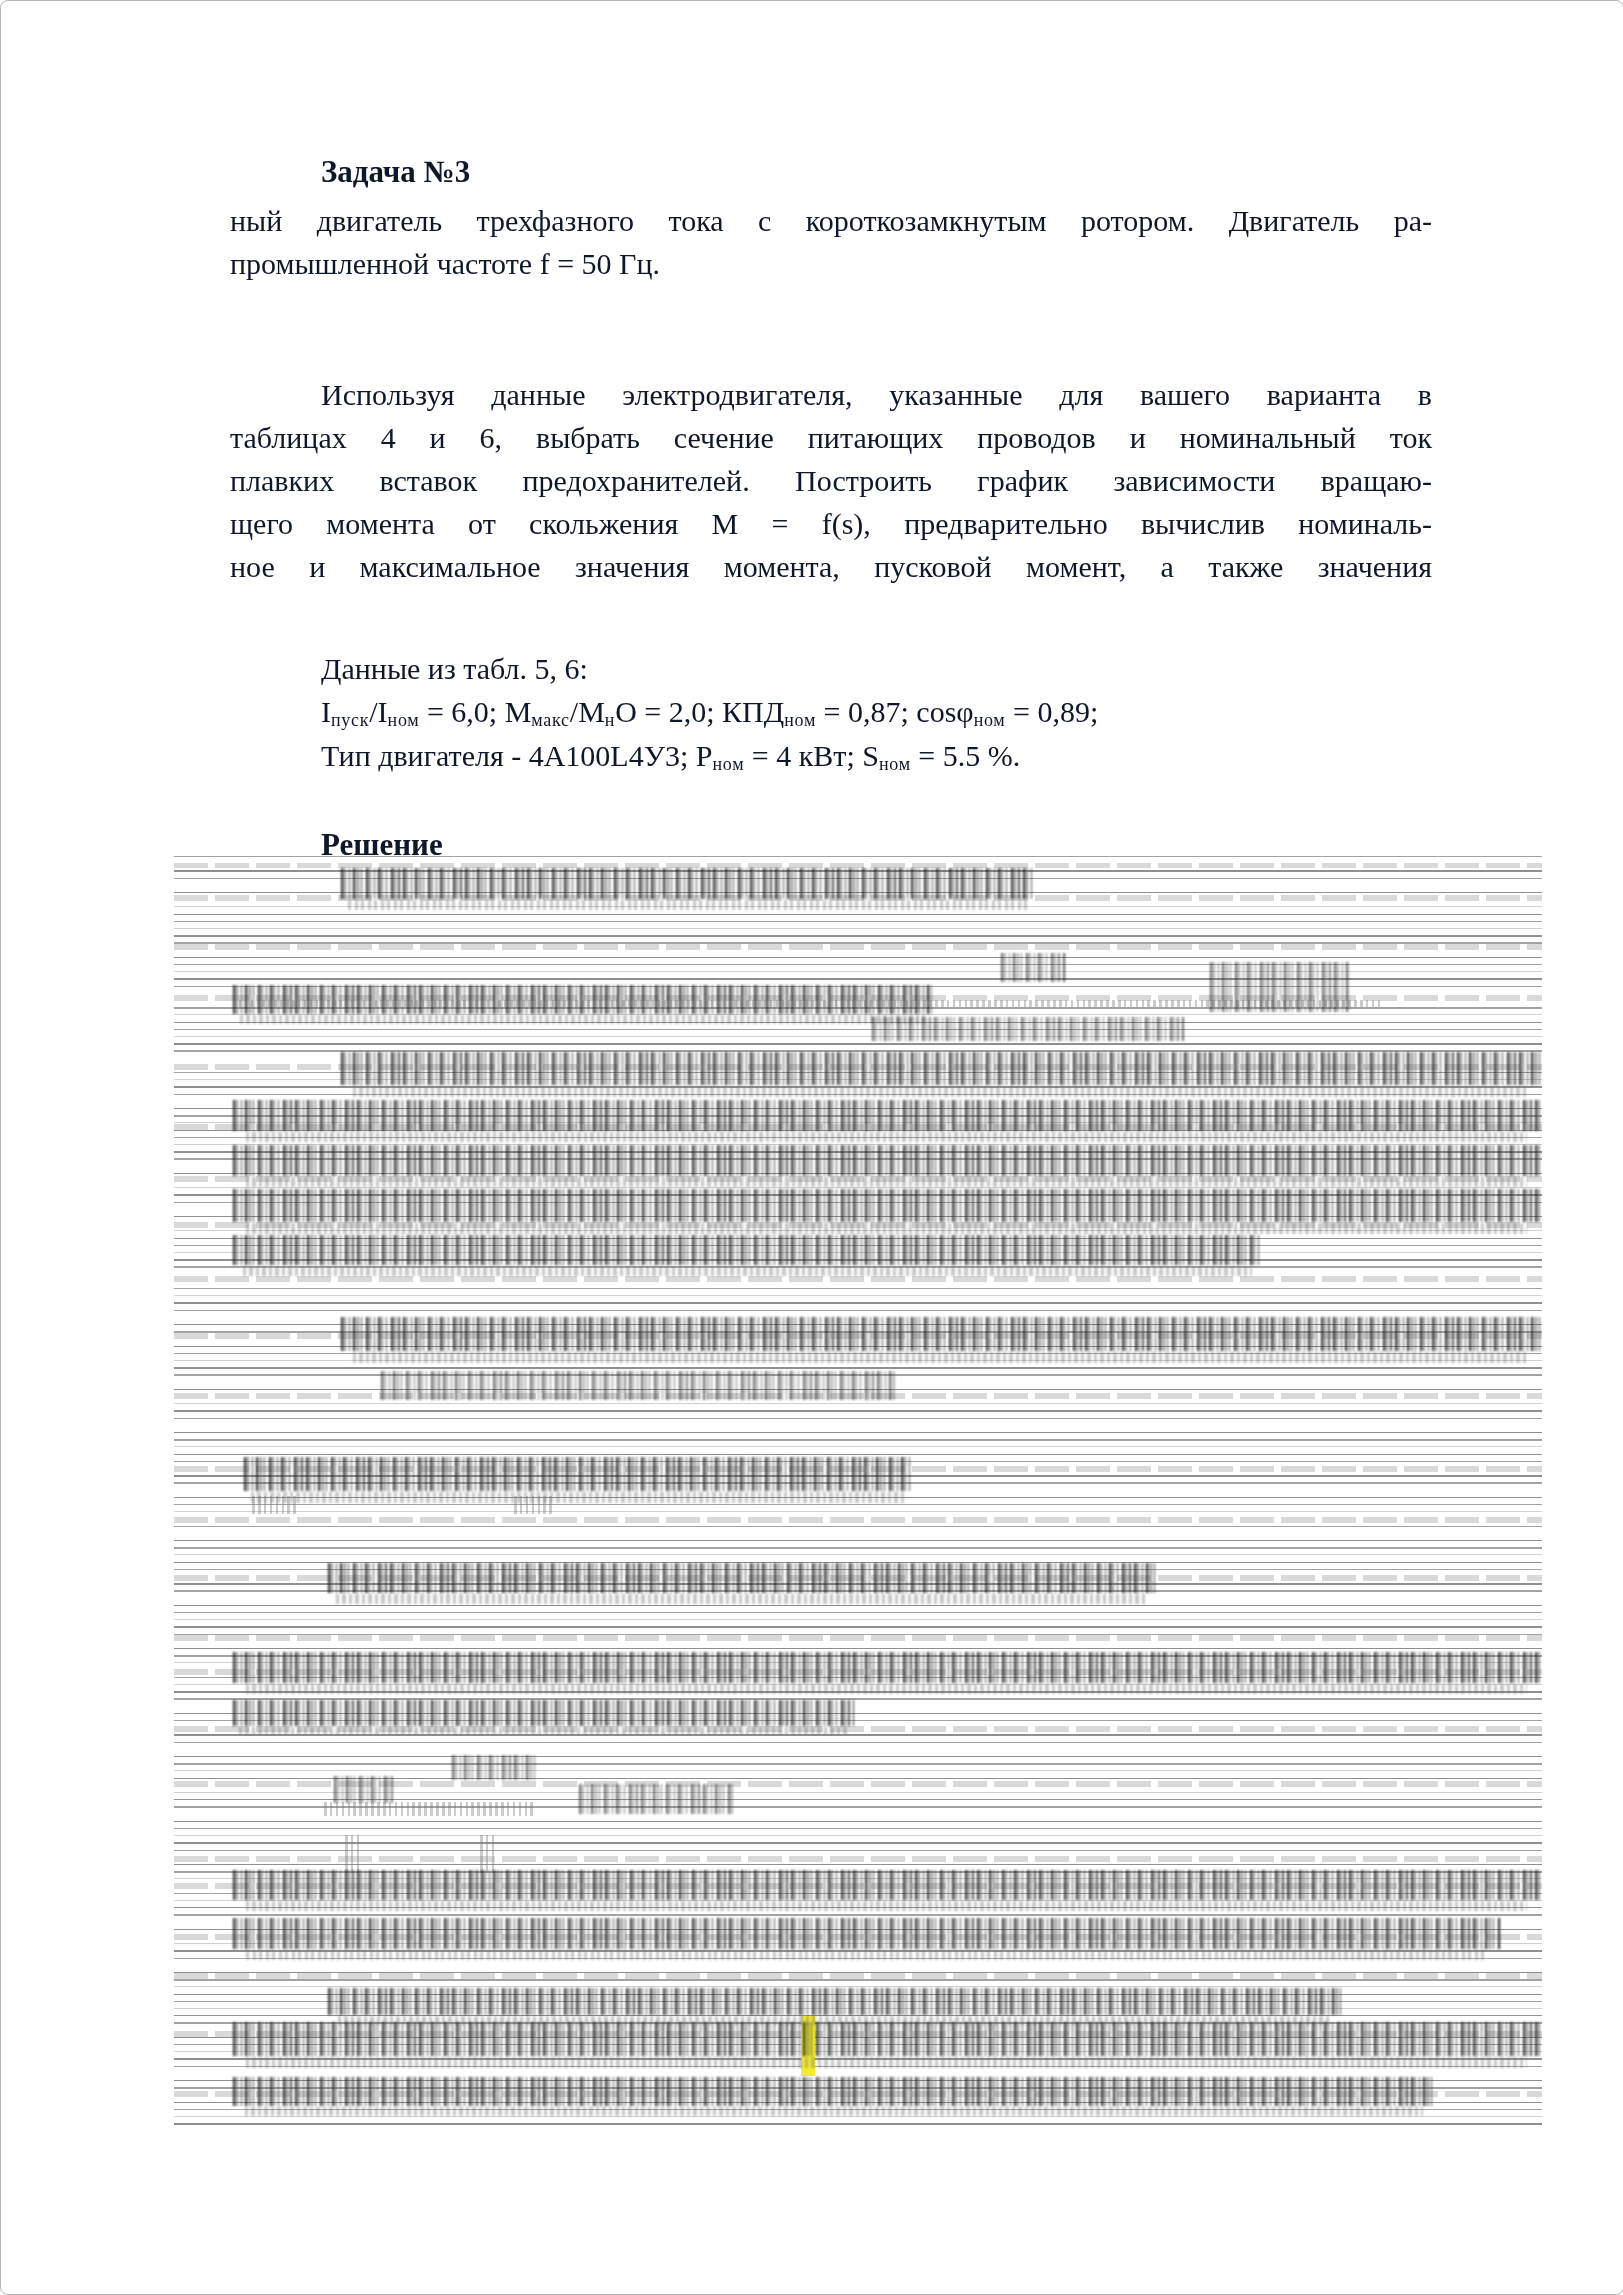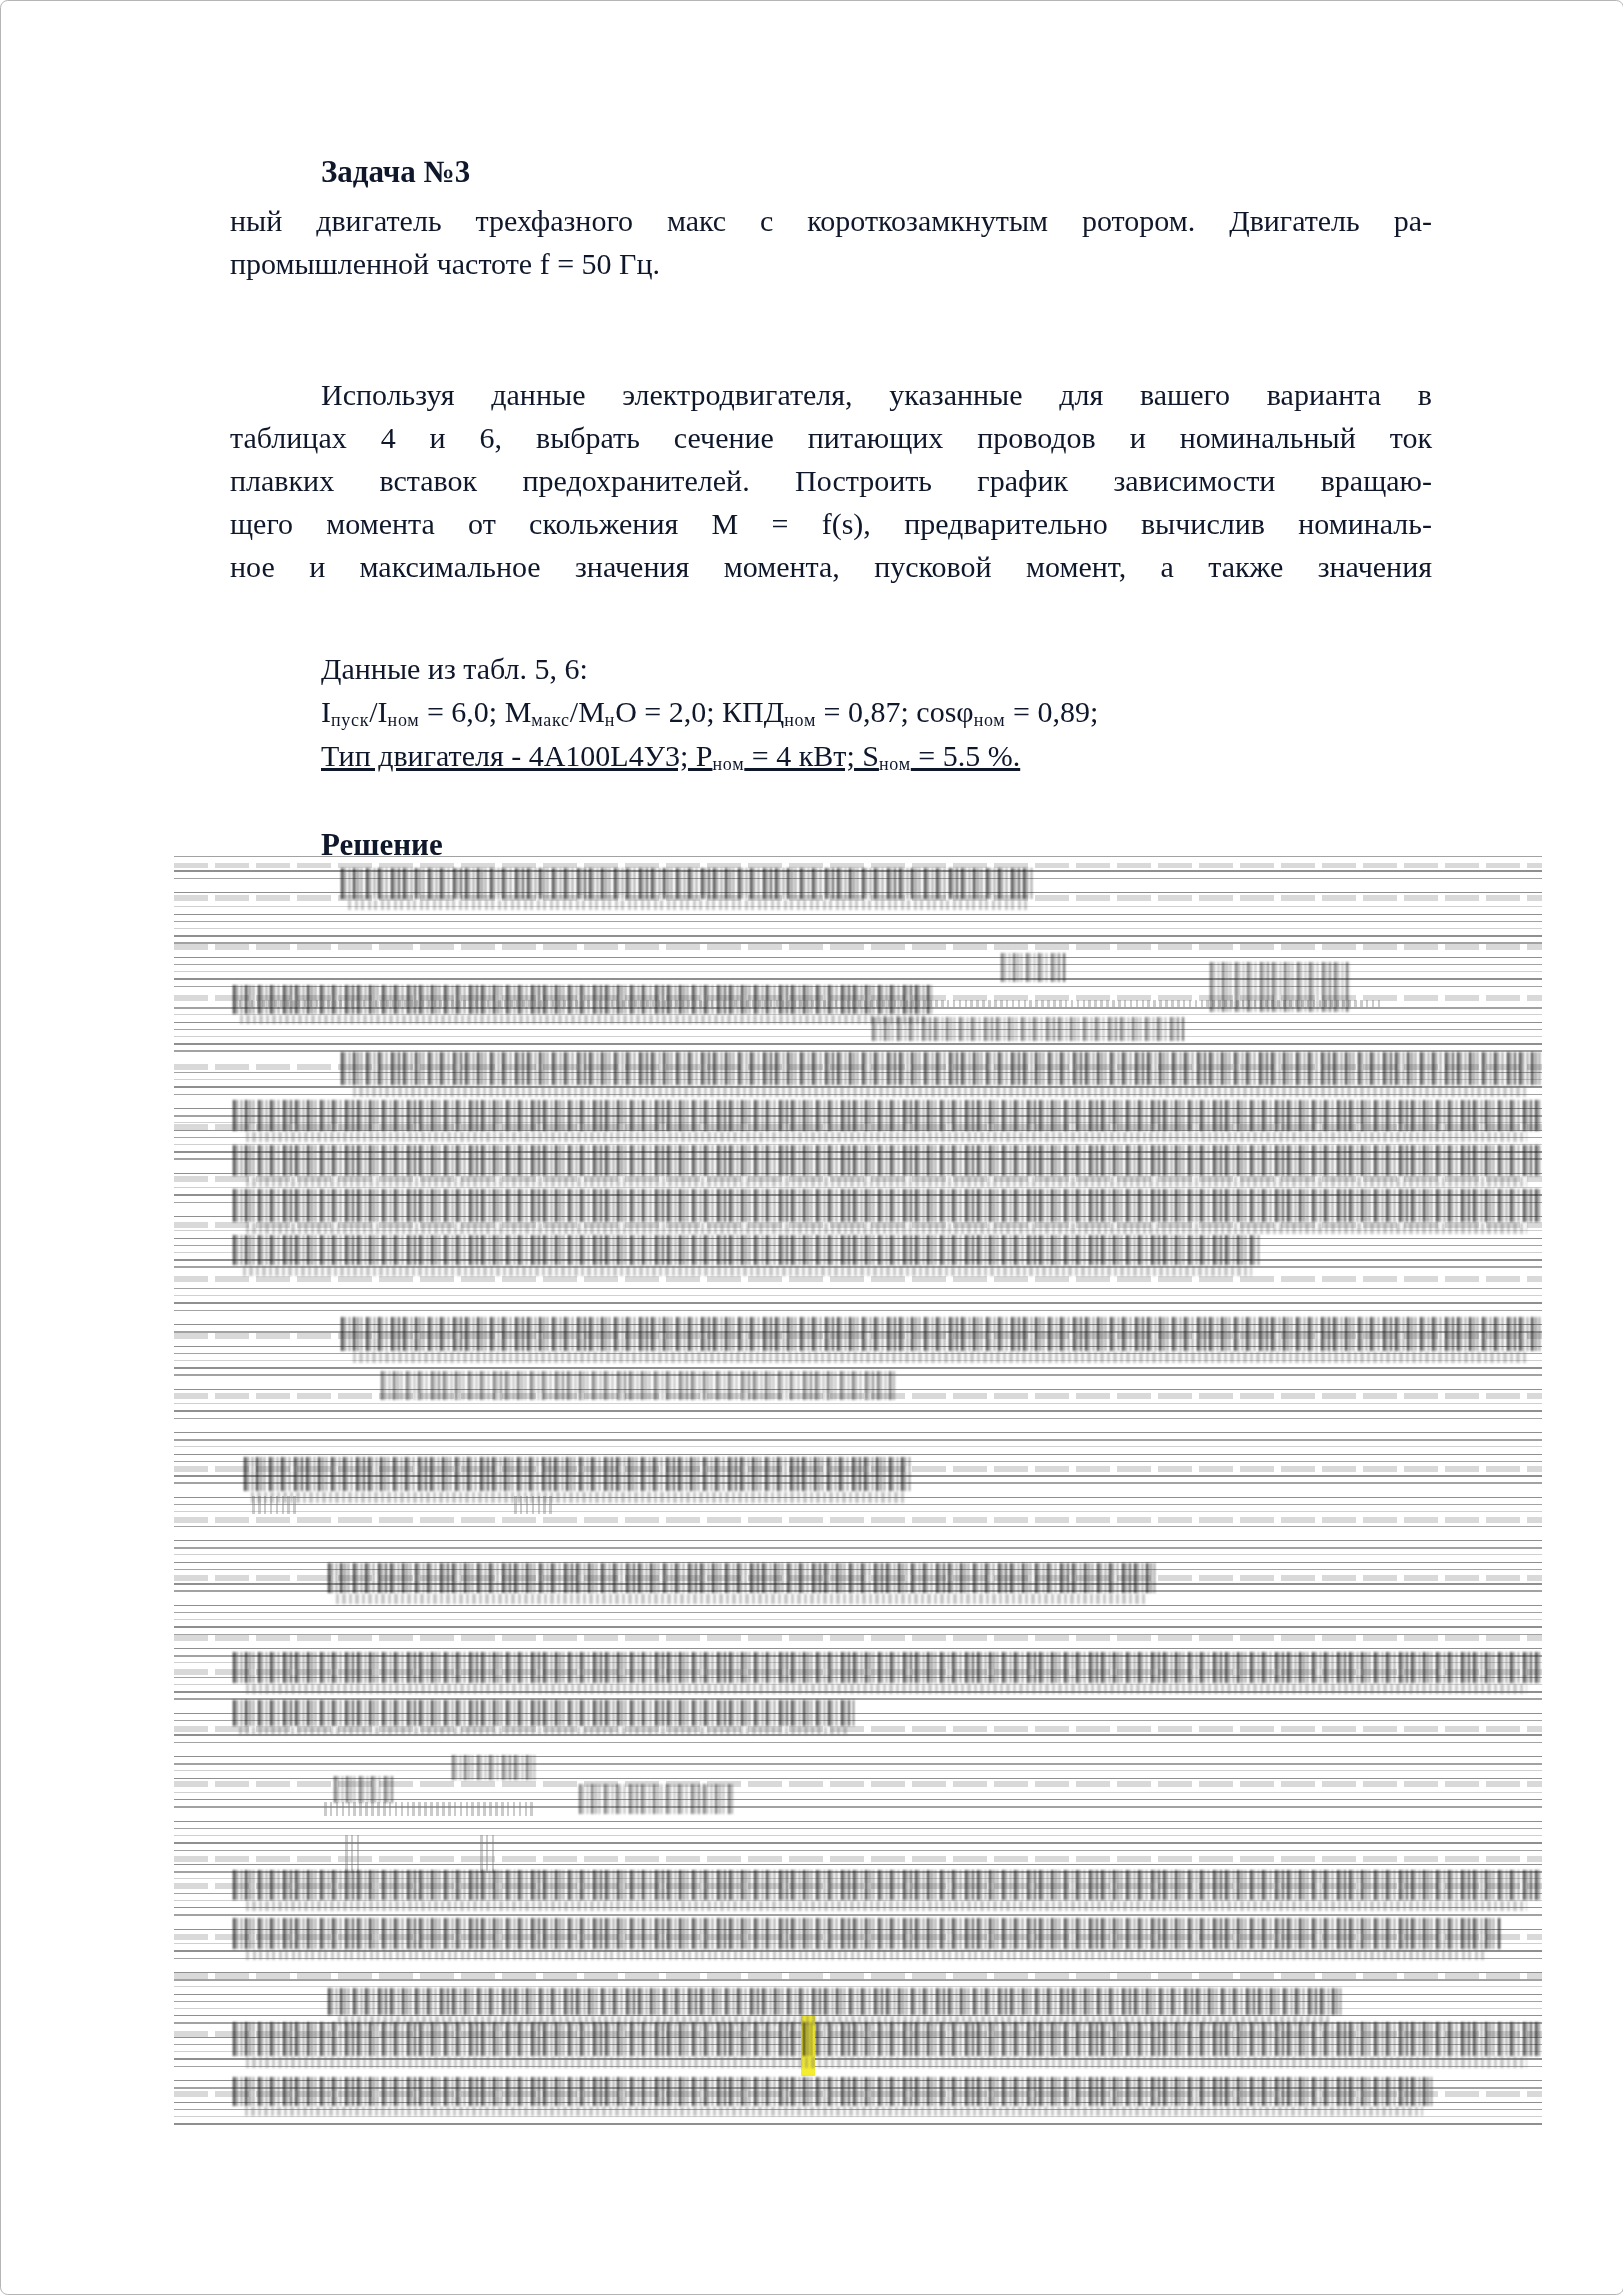--- a/index.html
+++ b/index.html
@@ -59,37 +59,37 @@
   .hl{position:absolute;z-index:1;}
 </style>
 </head>
 <body>
 
 <div class="page">
 
   <div class="abs txt bold" style="left:320px;top:149px;">Задача №3</div>
 
   <div class="abs txt para" style="left:229px;top:198px;">
-      <div class="jline"><span>ный двигатель трехфазного макс с короткозамкнутым ротором. Двигатель ра-</span></div>
+      <div class="jline"><span>ный двигатель трехфазного тока с короткозамкнутым ротором. Двигатель ра-</span></div>
       <div class="jline lastline"><span>промышленной частоте f = 50 Гц.</span></div>
     </div>
 
   <div class="abs txt para" style="left:229px;top:372px;">
       <div class="jline ind"><span>Используя данные электродвигателя, указанные для вашего варианта в</span></div>
       <div class="jline"><span>таблицах 4 и 6, выбрать сечение питающих проводов и номинальный ток</span></div>
       <div class="jline"><span>плавких вставок предохранителей. Построить график зависимости вращаю-</span></div>
       <div class="jline"><span>щего момента от скольжения М = f(s), предварительно вычислив номиналь-</span></div>
       <div class="jline"><span>ное и максимальное значения момента, пусковой момент, а также значения</span></div>
     </div>
 
   <div class="abs txt" style="left:320px;top:646px;">Данные из табл. 5, 6:</div>
 
   <div class="abs txt" style="left:320px;top:689px;text-align:right;"><span>I</span><sub class="ss">пуск</sub><span>/I</span><sub class="ss">ном</sub><span> = 6,0; М</span><sub class="ss">макс</sub><span>/М</span><sub class="ss">н</sub><span>О = 2,0; КПД</span><sub class="ss">ном</sub><span> = 0,87; cosφ</span><sub class="ss">ном</sub><span> = 0,89;</span></div>
 
-  <div class="abs txt" style="left:320px;top:733px;text-decoration:underline;"><span>Тип двигателя - 4А100L4У3; Р</span><sub class="ss">ном</sub><span> = 4 кВт; S</span><sub class="ss">ном</sub><span> = 5.5 %.</span></div>
+  <div class="abs txt" style="left:320px;top:733px;"><span>Тип двигателя - 4А100L4У3; Р</span><sub class="ss">ном</sub><span> = 4 кВт; S</span><sub class="ss">ном</sub><span> = 5.5 %.</span></div>
 
   <div class="abs txt bold" style="left:320px;top:822px;">Решение</div>
 
   <div class="abs degraded" id="degraded" style="left: 173px; top: 855px; width: 1368px; height: 1270px;">
       <div class="band" style="top: 6.5px;"></div>
       <div class="band" style="top: 39px;"></div>
       <div class="band" style="top: 88px;"></div>
       <div class="band" style="top: 139px;"></div>
       <div class="band" style="top: 208px;"></div>
       <div class="band" style="top: 268px;"></div>

